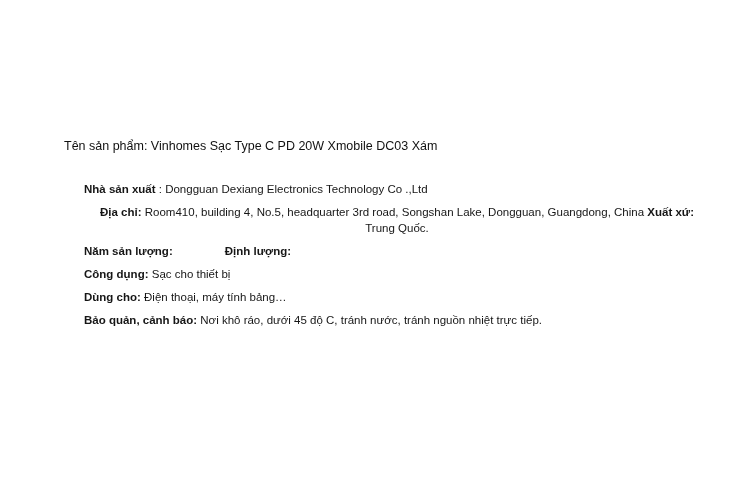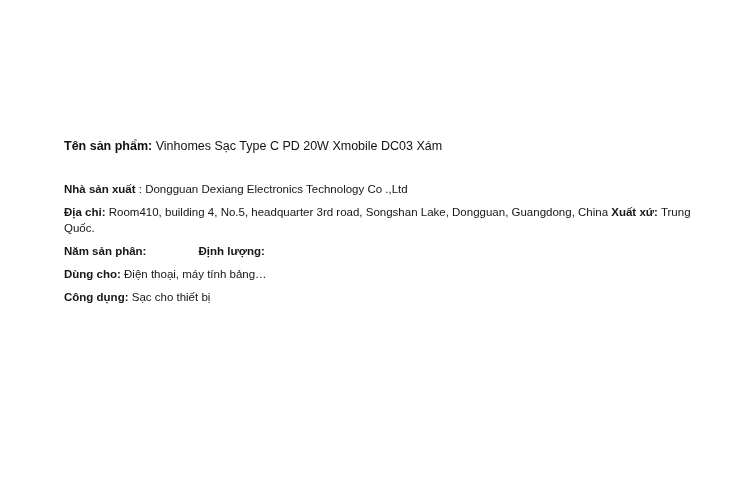--- a/index.html
+++ b/index.html
@@ -26,43 +26,45 @@
     top: 138px;
     right: 40px;
   }
   .title-line {
     font-size: 12.5px;
     line-height: 17px;
     margin-bottom: 26px;
     color: #111111;
   }
   .title-line .lbl {
-    font-weight: bold;
+    font-weight: normal;
   }
   .row {
     font-size: 11.5px;
     line-height: 16px;
     margin-bottom: 7px;
     color: #161616;
     white-space: normal;
+    margin-left: 20px;
   }
   .row .lbl {
     font-weight: bold;
   }
   .row .val {
     font-weight: normal;
   }
   .row.two-col .lbl2 {
     font-weight: bold;
     display: inline-block;
     margin-left: 36px;
     padding-left: 16px;
   }
   .row.wrapped {
     line-height: 16px;
+    text-align: center;
   }
 </style>
 </head>
 <body>
 
 <div class="page">
   <div class="doc">
 
     <div class="title-line">
       <span class="lbl">Tên sản phẩm:</span><span class="val"> Vinhomes Sạc Type C PD 20W Xmobile DC03 Xám</span>
@@ -70,29 +72,32 @@
 
     <div class="row">
       <span class="lbl">Nhà sản xuất</span><span class="val"> : </span><span class="val">Dongguan Dexiang Electronics Technology Co .,Ltd</span>
     </div>
 
     <div class="row wrapped">
       <span class="lbl">Địa chỉ:</span><span class="val"> </span><span class="val">Room410, building 4, No.5, headquarter 3rd road, Songshan Lake, Dongguan, Guangdong, China </span><span class="lbl">Xuất xứ:</span><span class="val"> Trung Quốc.</span>
     </div>
 
     <div class="row two-col">
-      <span class="lbl">Năm sản phân:</span><span class="lbl2">Định lượng:</span>
+      <span class="lbl">Năm sản lượng:</span><span class="lbl2">Định lượng:</span>
     </div>
 
+
+    <div class="row">
+      <span class="lbl">Công dụng:</span><span class="val"> </span><span class="val">Sạc cho thiết bị</span>
+    </div>
 
     <div class="row">
       <span class="lbl">Dùng cho:</span><span class="val"> </span><span class="val">Điện thoại, máy tính bảng…</span>
     </div>
 
     <div class="row">
-      <span class="lbl">Công dụng:</span><span class="val"> </span><span class="val">Sạc cho thiết bị</span>
+      <span class="lbl">Bảo quản, cảnh báo:</span><span class="val"> </span><span class="val">Nơi khô ráo, dưới 45 độ C, tránh nước, tránh nguồn nhiệt trực tiếp.</span>
     </div>
-
 
 
 
   </div>
 </div>
 
 </body></html>

